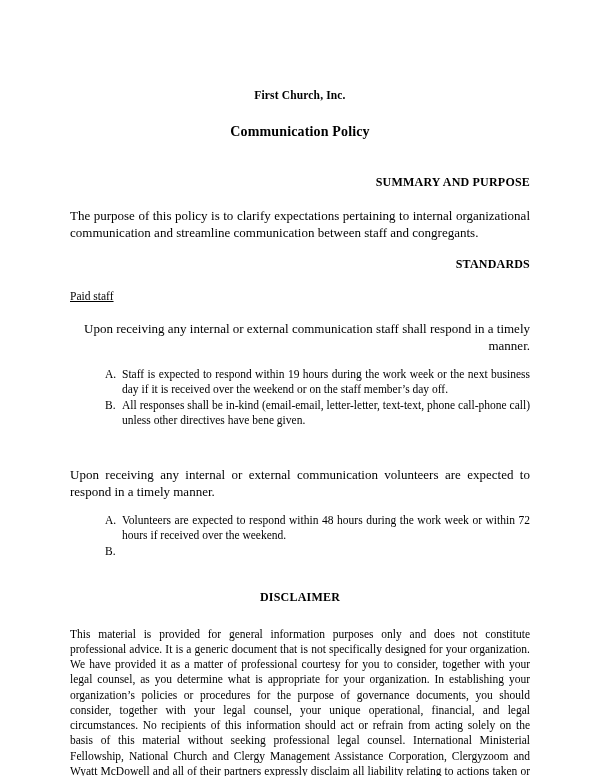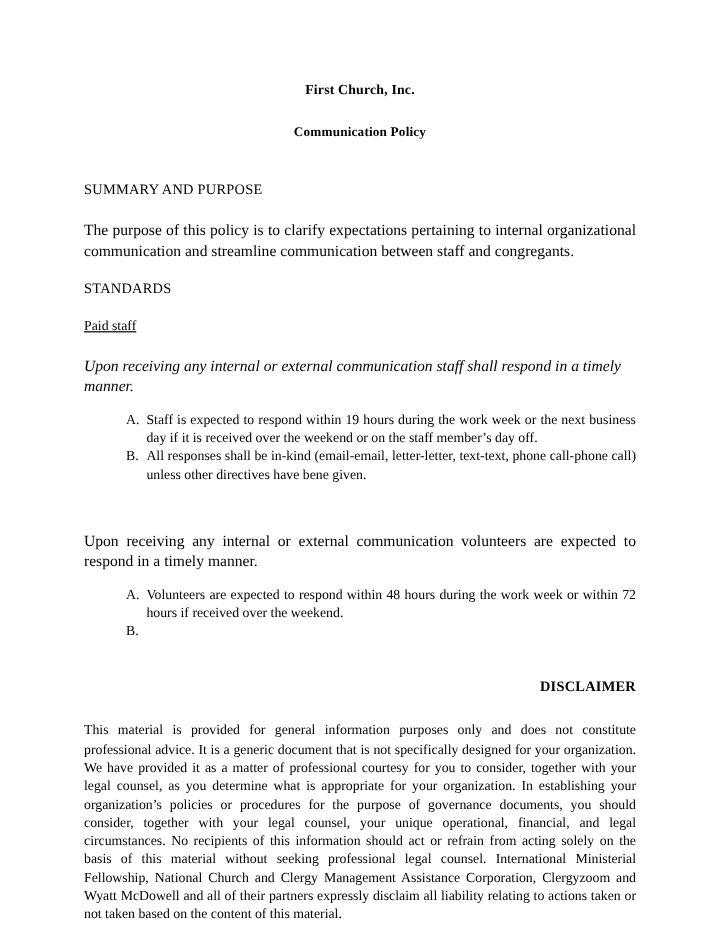--- a/index.html
+++ b/index.html
@@ -25,60 +25,61 @@
   }
   .content {
     position: absolute;
     left: 70px;
     top: 0;
     width: 460px;
   }
   .title-block {
     padding-top: 68px;
     text-align: center;
+    margin-top: 20px;
   }
   .doc-title {
     font-size: 11.5px;
     font-weight: bold;
     line-height: 1.35;
     letter-spacing: 0.15px;
   }
   .doc-subtitle {
-    font-size: 11px;
+    font-size: 14px;
     font-weight: bold;
     line-height: 1.35;
     letter-spacing: 0.15px;
     margin-top: 19px;
   }
   .section-heading {
     font-size: 12px;
-    font-weight: normal;
+    font-weight: bold;
     line-height: 1.3;
     letter-spacing: 0.2px;
+    text-align: right;
   }
   .sub-heading {
     font-size: 11.5px;
     font-weight: normal;
     line-height: 1.3;
     text-decoration: underline;
   }
   .body-para {
     font-size: 13px;
     line-height: 1.32;
     text-align: justify;
     text-justify: inter-word;
   }
   .body-para.nojust {
-    text-align: left;
-    font-style: italic;
+    text-align: right;
   }
   .center-heading {
     font-size: 12px;
     font-weight: bold;
-    text-align: right;
+    text-align: center;
     letter-spacing: 0.2px;
   }
   .gap-sm { height: 13px; }
   .gap-md { height: 16px; }
   .gap-lg { height: 22px; }
   .gap-xl { height: 34px; }
   .gap-xxl { height: 46px; }
   .lettered-list {
     margin: 0;
     padding: 0;

